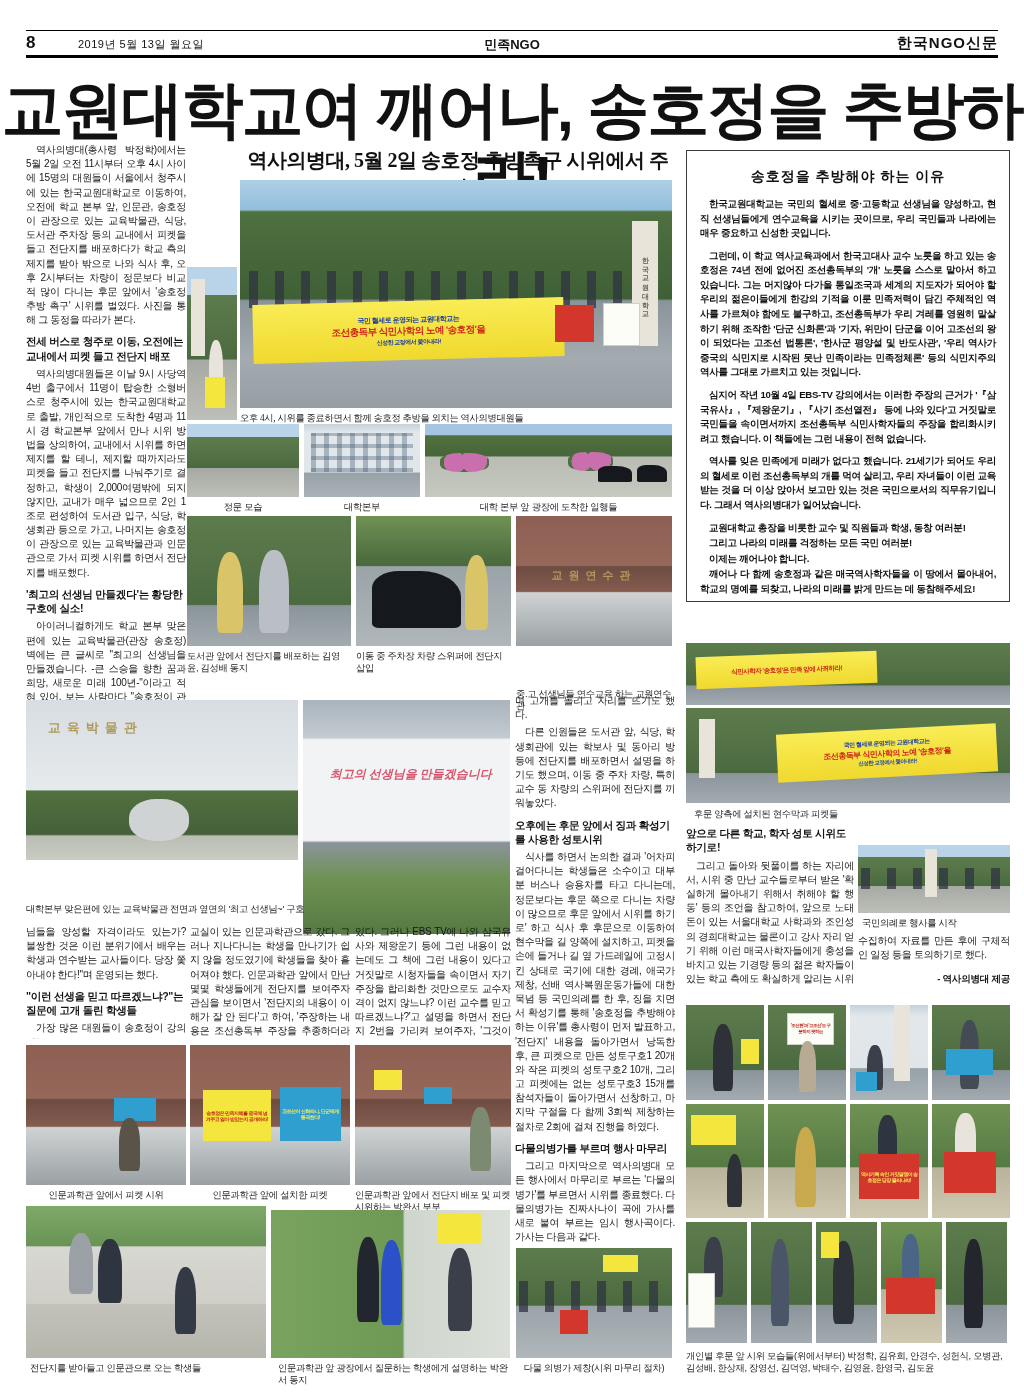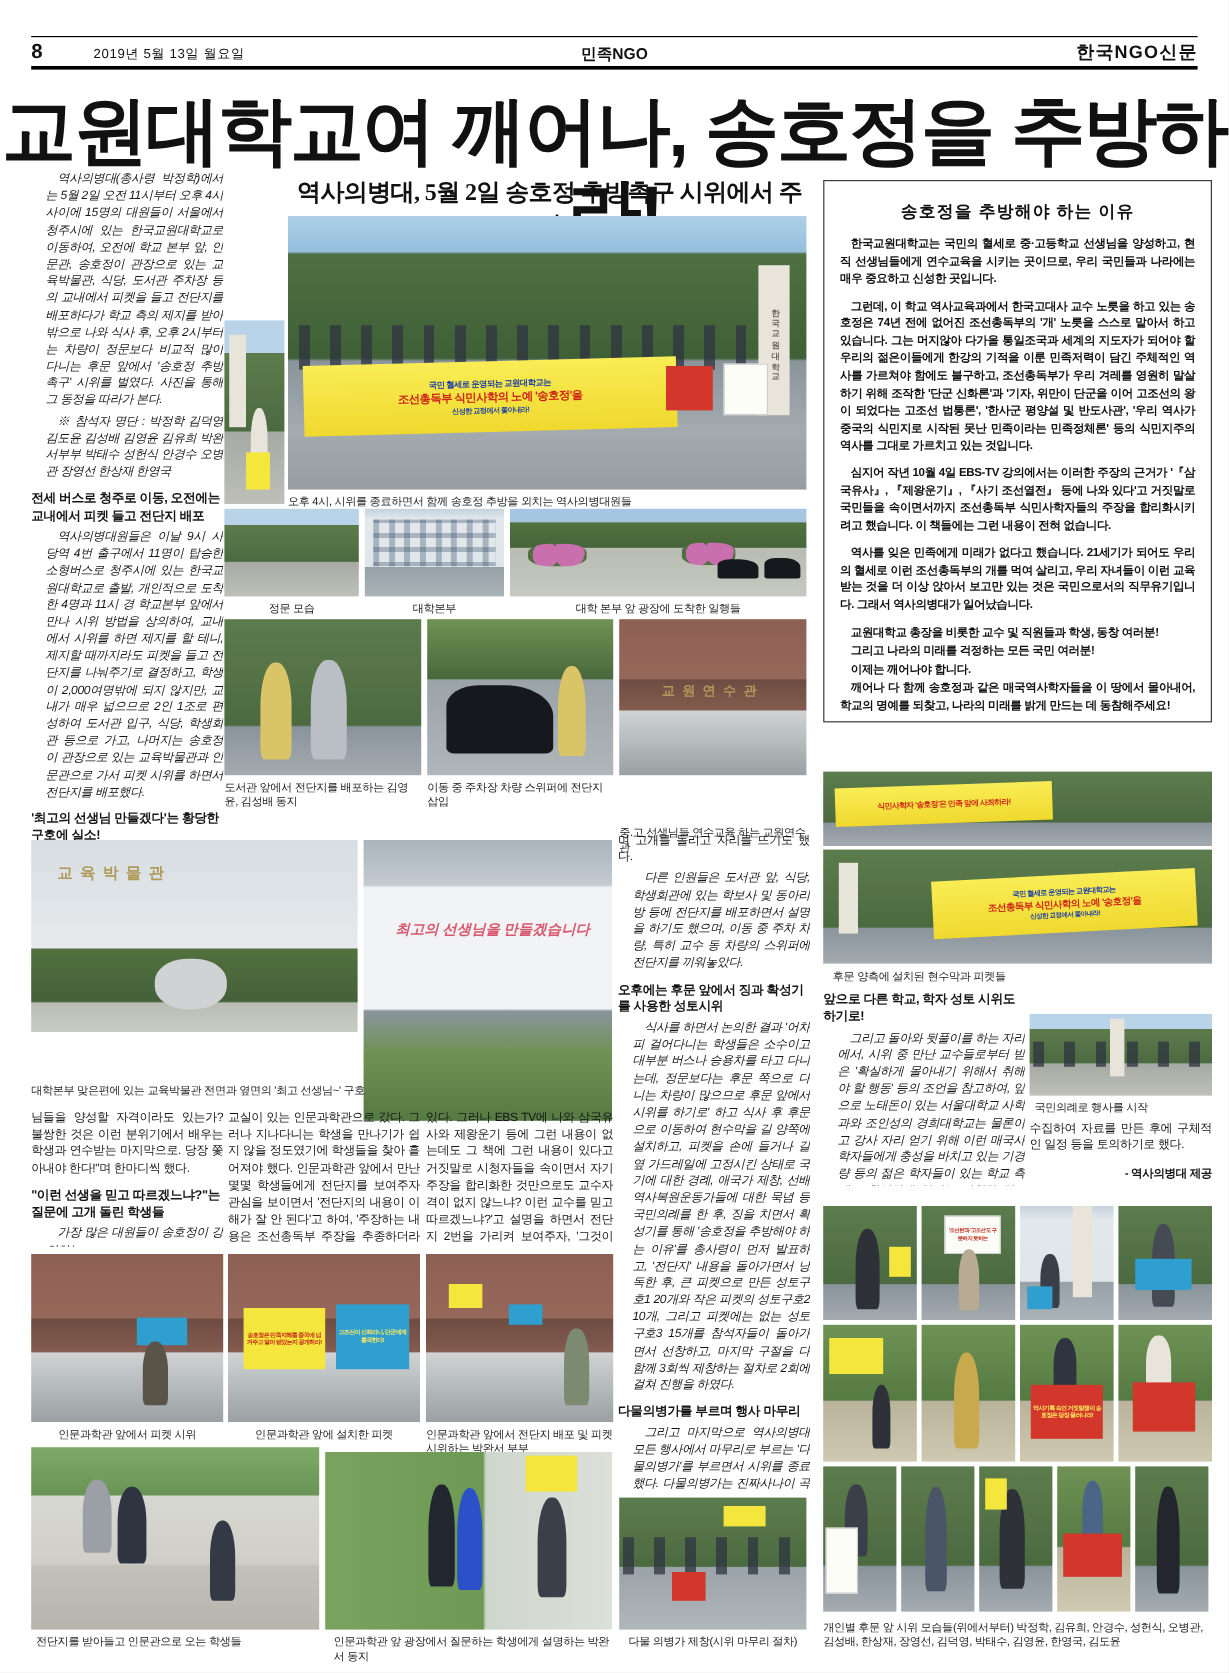--- a/index.html
+++ b/index.html
@@ -13,21 +13,21 @@
   .section{position:absolute;left:0;right:0;text-align:center;font-size:13px;font-weight:600;}
   .masthead{position:absolute;font-size:15px;font-weight:900;letter-spacing:1px;}
   
   .headline{position:absolute;left:0;right:0;text-align:center;font-size:62px;font-weight:900;
             letter-spacing:-2px;line-height:1.1;}
   .subtitle{position:absolute;text-align:center;font-family:"Liberation Serif",serif;
             font-weight:700;font-size:20px;letter-spacing:-0.5px;}
   
   .col{position:absolute;overflow:hidden;font-size:10px;line-height:1.42;text-align:justify;
        letter-spacing:-0.3px;color:#151515;}
-  .para{text-indent:10px;margin:0 0 3px 12px;font-style:italic;}
+  .para{text-indent:10px;margin:0 0 3px 0;}
   .para-n{text-indent:0;margin:0 0 3px 0;}
   .sub-h{font-weight:800;font-size:10.6px;line-height:1.35;margin:7px 0 4px 0;text-align:left;}
   
   .rbox{position:absolute;border:1.5px solid #3a3a3a;background:#fff;overflow:hidden;
         padding:15px 13px;box-sizing:border-box;}
   .rbox-title{text-align:center;font-weight:800;font-size:14px;margin:2px 0 11px 0;letter-spacing:1px;}
   .rbox p{font-size:9.6px;font-weight:700;line-height:1.52;text-align:justify;text-indent:9px;
           margin:0 0 8px 0;letter-spacing:-0.3px;}
   .rbox p.tight{margin:0 0 1px 0;}
   
@@ -85,39 +85,38 @@
   <div class="pubdate" style="left:78px;top:37px;">2019년 5월 13일 월요일</div>
   <div class="section" style="top:36px;">민족NGO</div>
   <div class="masthead" style="right:26px;top:34px;">한국NGO신문</div>
   <div class="rule-thick" style="left:26px;top:55px;width:972px;"></div>
 
   <div class="headline" style="top:76px;">교원대학교여 깨어나, 송호정을 추방하라!</div>
   <div class="subtitle" style="left:240px;top:147px;width:436px;">역사의병대, 5월 2일 송호정 추방촉구 시위에서 주장</div>
 
   <div class="col" style="left:26px;top:143px;width:160px;height:784px;">
     <p class="para">역사의병대(총사령 박정학)에서는 5월 2일 오전 11시부터 오후 4시 사이에 15명의 대원들이 서울에서 청주시에 있는 한국교원대학교로 이동하여, 오전에 학교 본부 앞, 인문관, 송호정이 관장으로 있는 교육박물관, 식당, 도서관 주차장 등의 교내에서 피켓을 들고 전단지를 배포하다가 학교 측의 제지를 받아 밖으로 나와 식사 후, 오후 2시부터는 차량이 정문보다 비교적 많이 다니는 후문 앞에서 '송호정 추방 촉구' 시위를 벌였다. 사진을 통해 그 동정을 따라가 본다.</p>
-    <p class="para">※ 참석자 명단 : 박정학 김덕영 김도윤 김성배 김영윤 김유희 박완서부부 박태수 성헌식 안경수 오병관 장영선 한상재 한영국</p>
     <div class="sub-h">전세 버스로 청주로 이동, 오전에는 교내에서 피켓 들고 전단지 배포</div>
     <p class="para">역사의병대원들은 이날 9시 사당역 4번 출구에서 11명이 탑승한 소형버스로 청주시에 있는 한국교원대학교로 출발, 개인적으로 도착한 4명과 11시 경 학교본부 앞에서 만나 시위 방법을 상의하여, 교내에서 시위를 하면 제지를 할 테니, 제지할 때까지라도 피켓을 들고 전단지를 나눠주기로 결정하고, 학생이 2,000여명밖에 되지 않지만, 교내가 매우 넓으므로 2인 1조로 편성하여 도서관 입구, 식당, 학생회관 등으로 가고, 나머지는 송호정이 관장으로 있는 교육박물관과 인문관으로 가서 피켓 시위를 하면서 전단지를 배포했다.</p>
     <div class="sub-h">'최고의 선생님 만들겠다'는 황당한 구호에 실소!</div>
     <p class="para">아이러니컬하게도 학교 본부 맞은편에 있는 교육박물관(관장 송호정) 벽에는 큰 글씨로 "최고의 선생님을 만들겠습니다. -큰 스승을 향한 꿈과 희망, 새로운 미래 100년-"이라고 적혀 있어, 보는 사람마다 "송호정이 관장이니 꼭 자기처럼 거짓말을 하면서까지 조선총독부 노예 노릇하는 선생 만들겠다는 말 아닌가? 송호정이 과연 최고의 선생 자격이 있고, 최고의 선생</p>
   </div>
 
   <div class="ph sc-main" style="left:240px;top:180px;width:432px;height:228px;">
     <div class="people"></div>
     <div class="pillar" style="right:14px;top:18%;width:26px;height:55%;">한국교원대학교</div>
     <div class="banner" style="left:3%;top:53%;width:72%;height:26%;transform:rotate(-1.5deg);">
       <div class="bl1">국민 혈세로 운영되는 교원대학교는</div>
       <div class="bl2">조선총독부 식민사학의 노예 '송호정'을</div>
       <div class="bl3">신성한 교정에서 쫓아내라!</div>
     </div>
     <div class="sign sg-red" style="right:18%;top:55%;width:9%;height:16%;font-size:5px;"></div>
     <div class="sign sg-white" style="right:7.5%;top:54%;width:8%;height:18%;font-size:5px;"></div>
   </div>
-  <div class="cap" style="left:240px;top:412px;width:432px;">오후 4시, 시위를 종료하면서 함께 송호정 추방을 외치는 역사의병대원들</div>
+  <div class="cap" style="left:240px;top:412px;width:432px;font-family:Liberation Serif, serif;">오후 4시, 시위를 종료하면서 함께 송호정 추방을 외치는 역사의병대원들</div>
 
   <div class="ph sc-gate" style="left:187px;top:267px;width:50px;height:153px;">
     <div class="pillar" style="left:4px;top:8%;width:14px;height:50%;font-size:5px;"></div>
     <div class="fig" style="left:22px;top:48%;width:14px;height:38%;background:#e8e4dc;"></div>
     <div class="sign sg-yellow" style="left:18px;top:72%;width:20px;height:20%;font-size:4px;"></div>
   </div>
 
   <div class="ph sc-gate" style="left:187px;top:424px;width:112px;height:73px;"></div>
   <div class="cap c" style="left:187px;top:501px;width:112px;">정문 모습</div>
 
@@ -164,21 +163,21 @@
     <p class="para-n">며 고개를 돌리고 자리를 뜨기도 했다.</p>
     <p class="para">다른 인원들은 도서관 앞, 식당, 학생회관에 있는 학보사 및 동아리 방 등에 전단지를 배포하면서 설명을 하기도 했으며, 이동 중 주차 차량, 특히 교수 동 차량의 스위퍼에 전단지를 끼워놓았다.</p>
     <div class="sub-h">오후에는 후문 앞에서 징과 확성기를 사용한 성토시위</div>
     <p class="para">식사를 하면서 논의한 결과 '어차피 걸어다니는 학생들은 소수이고 대부분 버스나 승용차를 타고 다니는데, 정문보다는 후문 쪽으로 다니는 차량이 많으므로 후문 앞에서 시위를 하기로' 하고 식사 후 후문으로 이동하여 현수막을 길 양쪽에 설치하고, 피켓을 손에 들거나 길 옆 가드레일에 고정시킨 상태로 국기에 대한 경례, 애국가 제창, 선배 역사복원운동가들에 대한 묵념 등 국민의례를 한 후, 징을 치면서 확성기를 통해 '송호정을 추방해야 하는 이유'를 총사령이 먼저 발표하고, '전단지' 내용을 돌아가면서 낭독한 후, 큰 피켓으로 만든 성토구호1 20개와 작은 피켓의 성토구호2 10개, 그리고 피켓에는 없는 성토구호3 15개를 참석자들이 돌아가면서 선창하고, 마지막 구절을 다 함께 3회씩 제창하는 절차로 2회에 걸쳐 진행을 하였다.</p>
     <div class="sub-h">다물의병가를 부르며 행사 마무리</div>
     <p class="para">그리고 마지막으로 역사의병대 모든 행사에서 마무리로 부르는 '다물의병가'를 부르면서 시위를 종료했다. 다물의병가는 진짜사나이 곡에 가사를 새로 붙여 부르는 임시 행사곡이다. 가사는 다음과 같다.</p>
 
   </div>
 
   <div class="col" style="left:26px;top:925px;width:160px;height:114px;">
-    <p class="para-n">님들을 양성할 자격이라도 있는가? 불쌍한 것은 이런 분위기에서 배우는 학생과 연수받는 마지막으로. 당장 쫓아내야 한다!"며 한마디씩 했다.</p>
+    <p class="para-n">님들을 양성할 자격이라도 있는가? 불쌍한 것은 이런 분위기에서 배우는 학생과 연수받는 교사들이다. 당장 쫓아내야 한다!"며 운영되는 했다.</p>
     <div class="sub-h">"이런 선생을 믿고 따르겠느냐?"는 질문에 고개 돌린 학생들</div>
     <p class="para">가장 많은 대원들이 송호정이 강의하는</p>
   </div>
   <div class="col" style="left:190px;top:925px;width:160px;height:114px;">
     <p class="para-n">교실이 있는 인문과학관으로 갔다. 그러나 지나다니는 학생을 만나기가 쉽지 않을 정도였기에 학생들을 찾아 흩어져야 했다. 인문과학관 앞에서 만난 몇몇 학생들에게 전단지를 보여주자 관심을 보이면서 '전단지의 내용이 이해가 잘 안 된다'고 하여, '주장하는 내용은 조선총독부 주장을 추종하더라도 학술 이론이라고 칠 수도</p>
   </div>
   <div class="col" style="left:355px;top:925px;width:156px;height:114px;">
     <p class="para-n">있다. 그러나 EBS TV에 나와 삼국유사와 제왕운기 등에 그런 내용이 없는데도 그 책에 그런 내용이 있다고 거짓말로 시청자들을 속이면서 자기주장을 합리화한 것만으로도 교수자격이 없지 않느냐? 이런 교수를 믿고 따르겠느냐?'고 설명을 하면서 전단지 2번을 가리켜 보여주자, '그것이 사실이라면 변명의 여지가 없는 것 같다'</p>
   </div>
 

